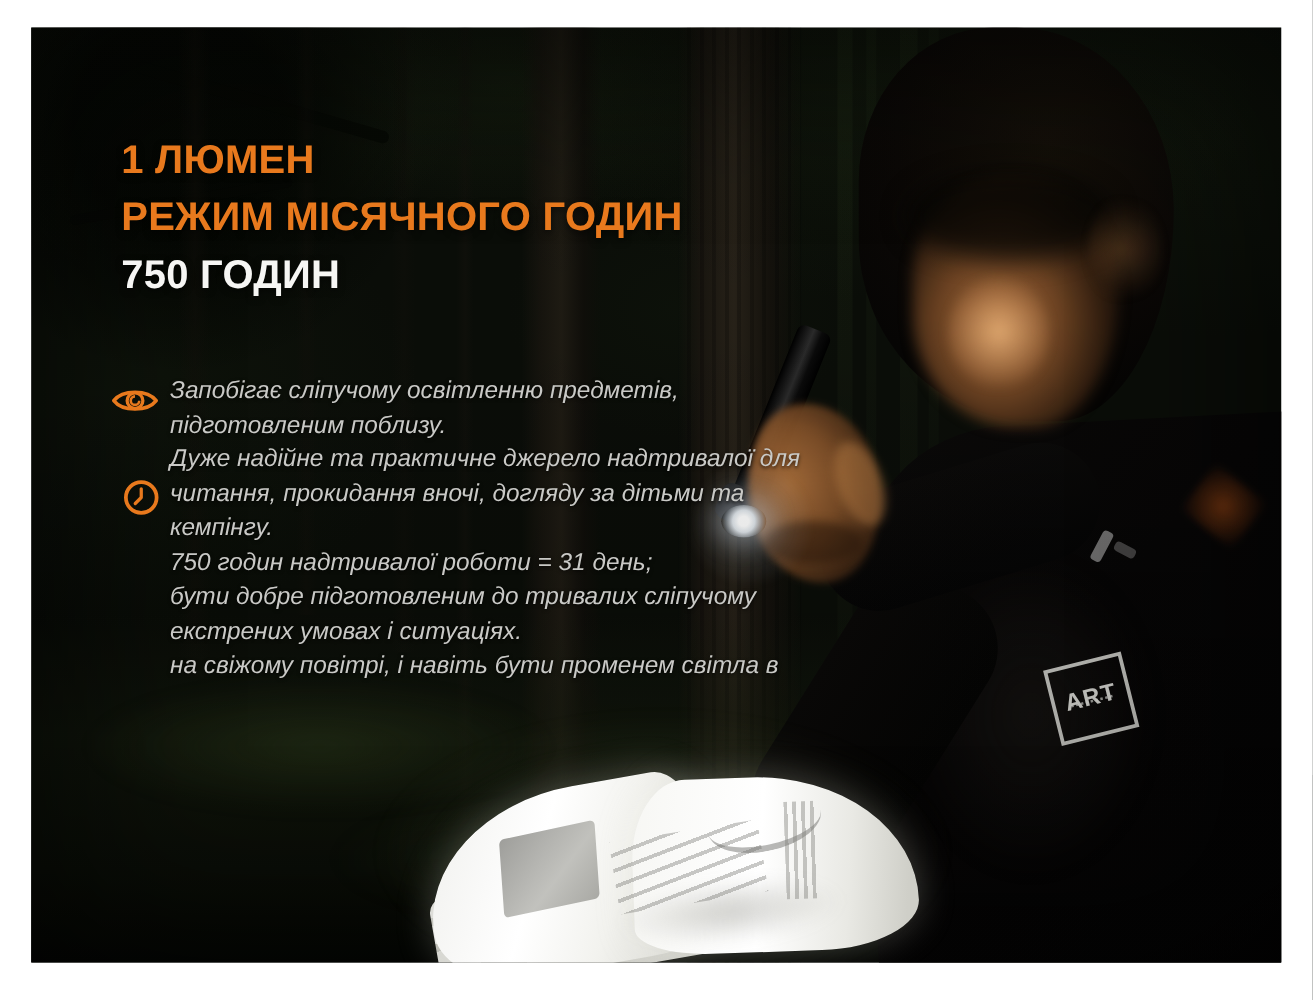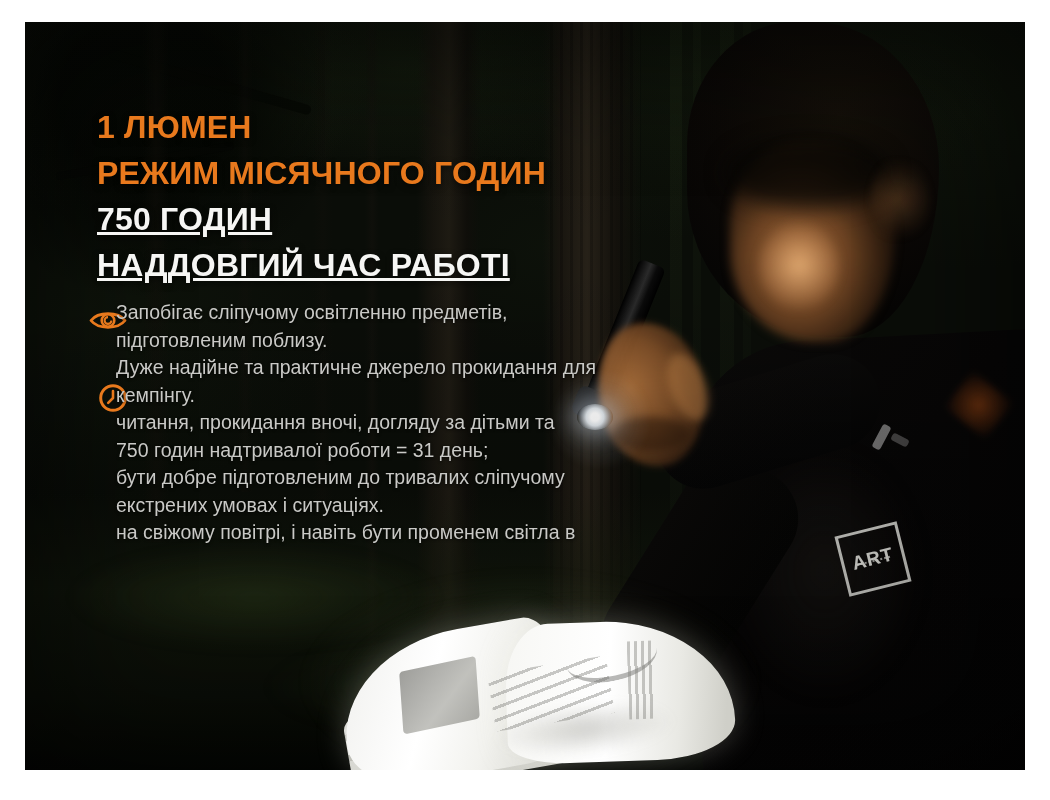--- a/index.html
+++ b/index.html
@@ -116,22 +116,22 @@
   .print-col{left:288px;top:38px;width:26px;height:78px;transform:rotate(4deg);opacity:.8;
     background:repeating-linear-gradient(90deg,rgba(130,130,125,.55) 0 3px,transparent 3px 7px);}
   .page-shadow-mid{left:150px;top:95px;width:180px;height:50px;filter:blur(6px);
     background:radial-gradient(ellipse,rgba(120,120,110,.35),transparent 70%);}
 
   
   .headline{left:72px;top:82px;z-index:30;}
   .hl{position:static;display:block;font-size:32px;line-height:46px;font-weight:700;letter-spacing:.2px;
       white-space:nowrap;text-shadow:0 2px 6px rgba(0,0,0,.55);}
   .hl-orange{color:#e8791d;}
-  .hl-white{color:#f6f6f4;text-decoration:underline;}
-  .body-copy{left:91px;top:277px;z-index:30;}
+  .hl-white{color:#f6f6f4;}
+  .body-copy{left:111px;top:277px;z-index:30;font-style:italic;}
   .body-line{position:static;display:block;font-size:19.5px;line-height:27.5px;color:#c9c9c6;
       white-space:nowrap;text-shadow:0 1px 3px rgba(0,0,0,.7);}
   .icon-eye{left:64px;top:286px;width:38px;height:25px;z-index:30;}
   .icon-clock{left:73px;top:361px;width:30px;height:30px;z-index:30;}
   .icon-eye svg,.icon-clock svg{position:static;display:block;width:100%;height:100%;}
 </style>
 </head>
 <body>
 
 <div class="canvas">
@@ -193,43 +193,42 @@
       <div class="print-lines1"></div>
       <div class="print-curve"></div>
       <div class="print-col"></div>
       <div class="page-shadow-mid"></div>
     </div>
 
     <div class="headline">
       <span class="hl hl-orange">1 ЛЮМЕН</span>
       <span class="hl hl-orange">РЕЖИМ МІСЯЧНОГО ГОДИН</span>
       <span class="hl hl-white">750 ГОДИН</span>
-      <span class="hl hl-white">НАДДОВГИЙ ЧАС РАБОТІ</span>
     </div>
 
     <div class="icon-eye">
       <svg viewBox="0 0 38 24" xmlns="http://www.w3.org/2000/svg" fill="none" stroke="#e8791d">
         <path d="M2 12 C 9 3, 29 3, 36 12 C 29 21, 9 21, 2 12 Z" stroke-width="2.8" stroke-linejoin="round"></path>
         <circle cx="19" cy="12" r="6.3" stroke-width="2.6"></circle>
         <path d="M19 8.6 a3.4 3.4 0 1 0 3.4 3.4" stroke-width="2.1"></path>
       </svg>
     </div>
     <div class="icon-clock">
       <svg viewBox="0 0 30 30" xmlns="http://www.w3.org/2000/svg" fill="none" stroke="#e8791d">
         <circle cx="15" cy="15" r="12.3" stroke-width="3"></circle>
         <path d="M15 8 L15 15 L10.2 19.8" stroke-width="2.6" stroke-linecap="round" stroke-linejoin="round"></path>
       </svg>
     </div>
 
     <div class="body-copy">
       <span class="body-line">Запобігає сліпучому освітленню предметів,</span>
       <span class="body-line">підготовленим поблизу.</span>
-      <span class="body-line">Дуже надійне та практичне джерело прокидання для</span>
+      <span class="body-line">Дуже надійне та практичне джерело надтривалої для</span>
+      <span class="body-line">читання, прокидання вночі, догляду за дітьми та</span>
       <span class="body-line">кемпінгу.</span>
-      <span class="body-line">читання, прокидання вночі, догляду за дітьми та</span>
       <span class="body-line">750 годин надтривалої роботи = 31 день;</span>
       <span class="body-line">бути добре підготовленим до тривалих сліпучому</span>
       <span class="body-line">екстрених умовах і ситуаціях.</span>
       <span class="body-line">на свіжому повітрі, і навіть бути променем світла в</span>
     </div>
 
   </div>
 </div>
 
 </body></html>

